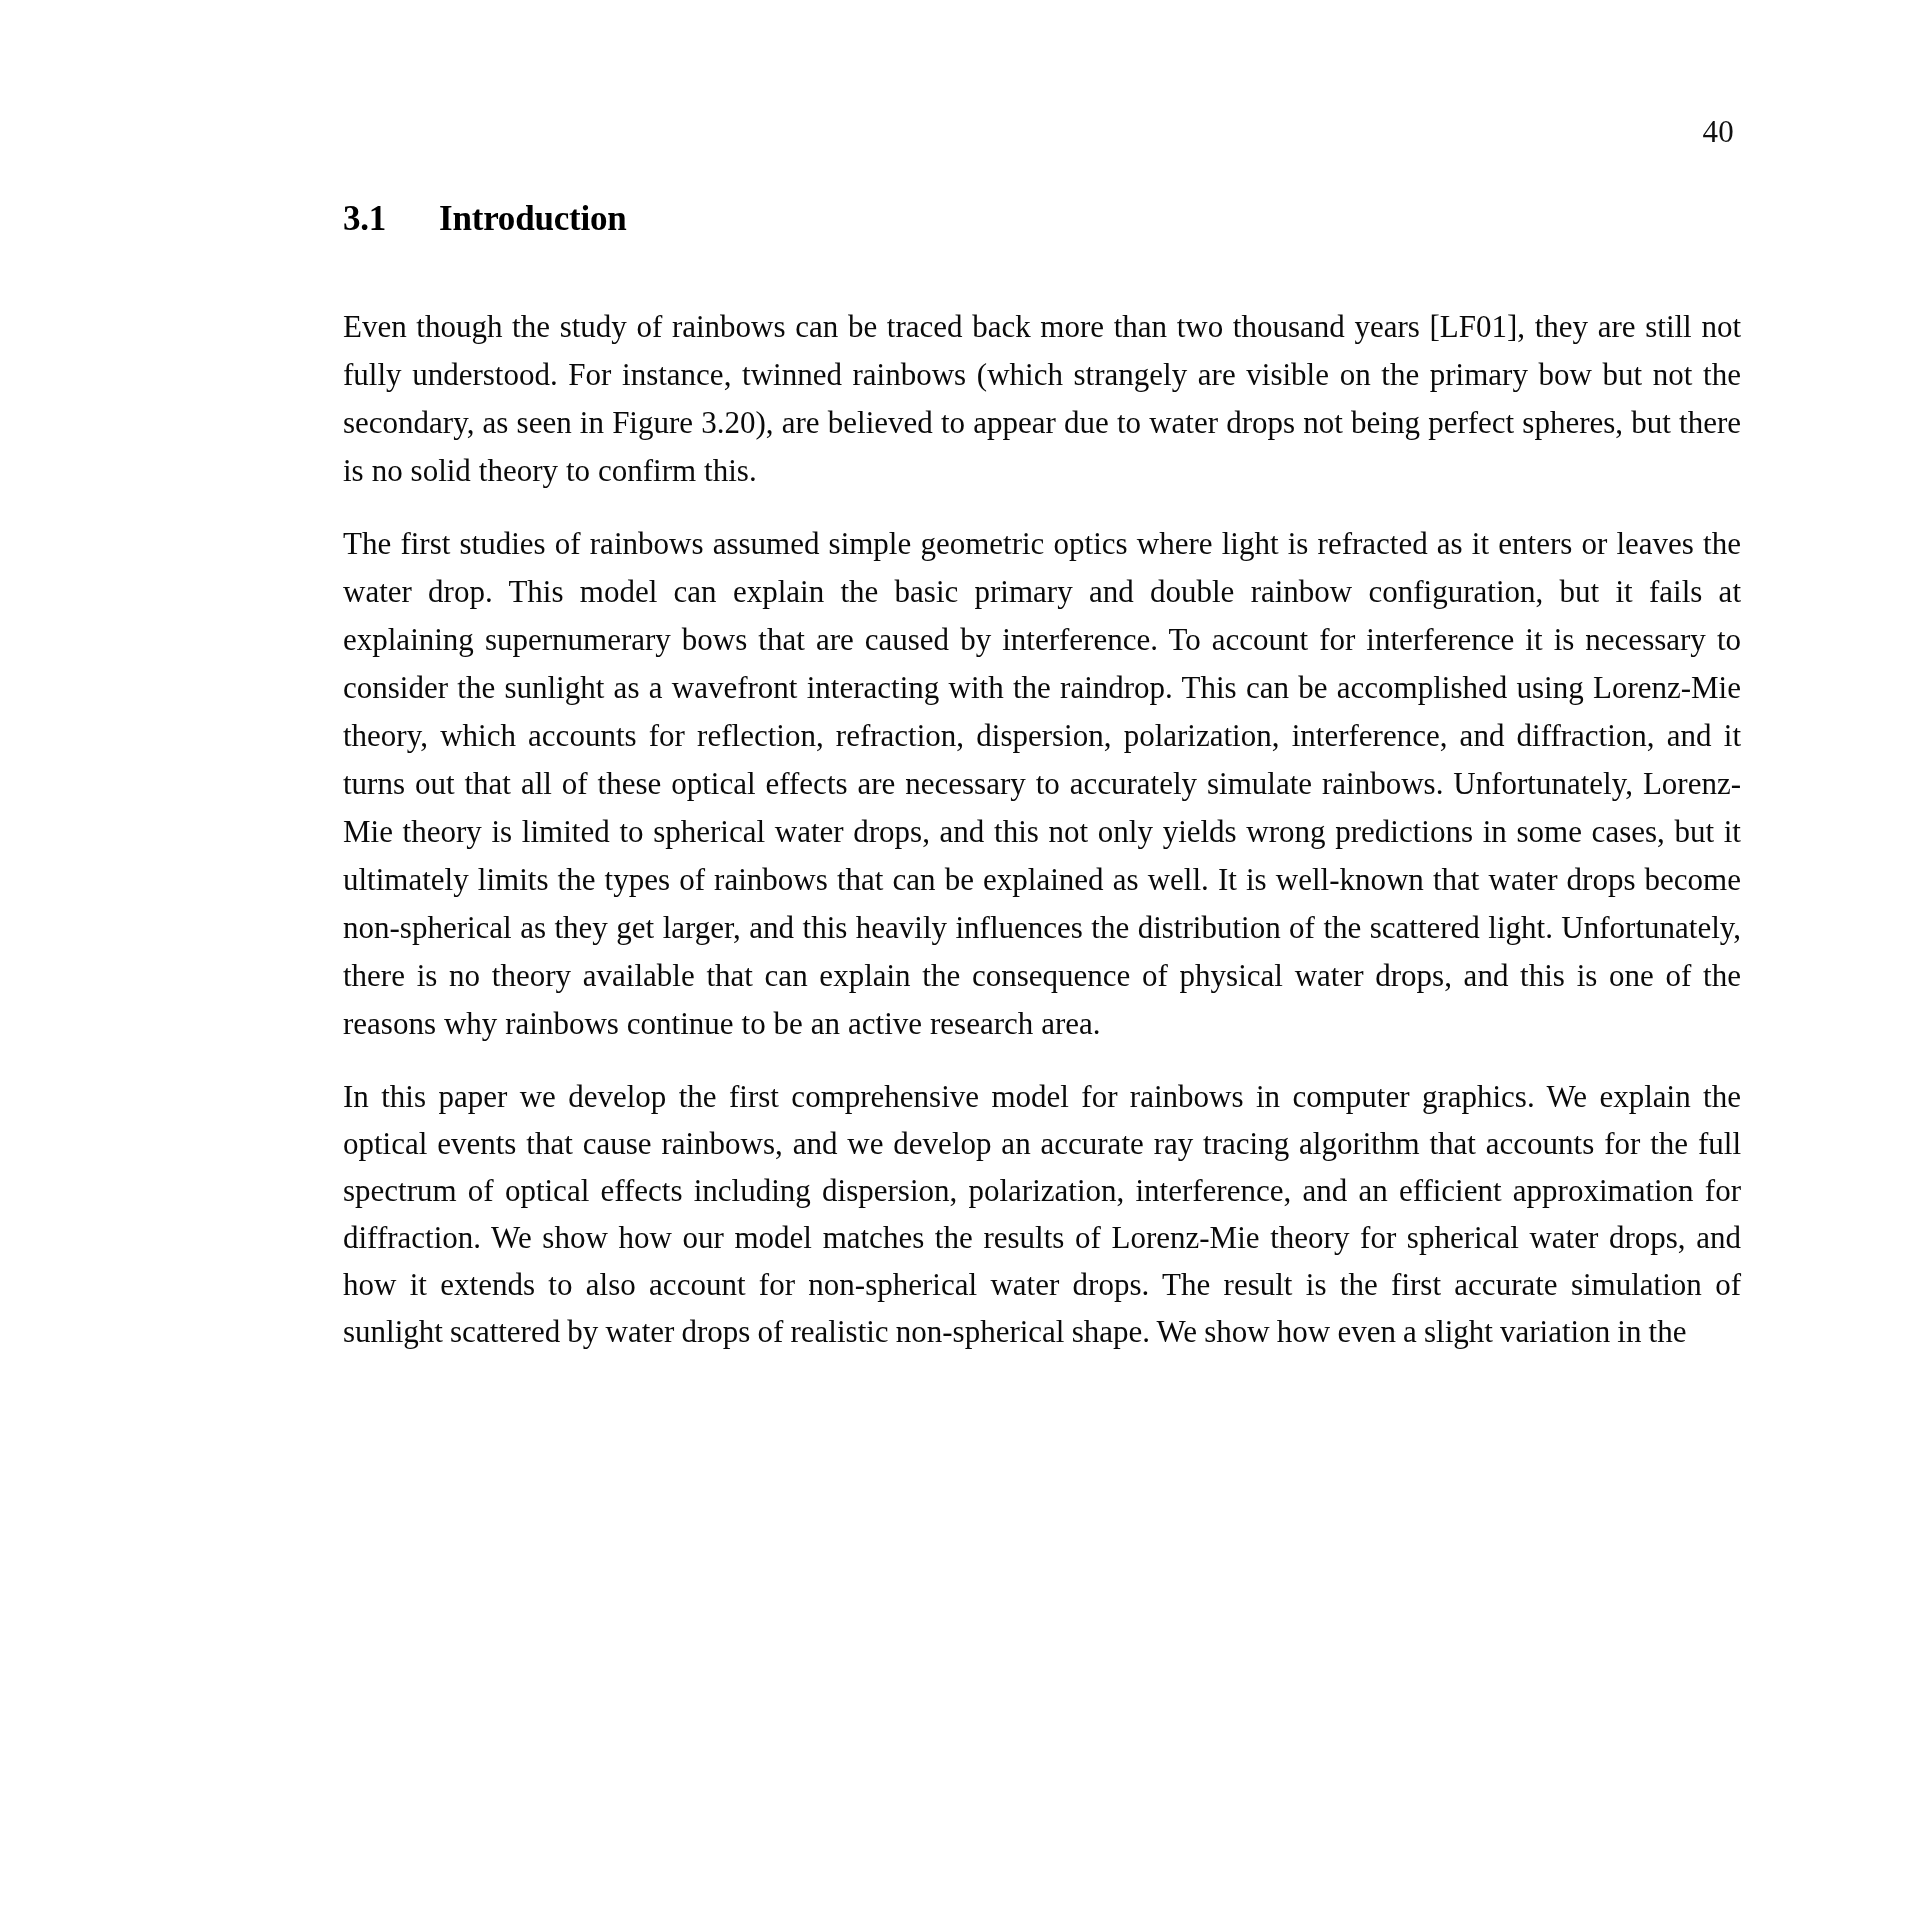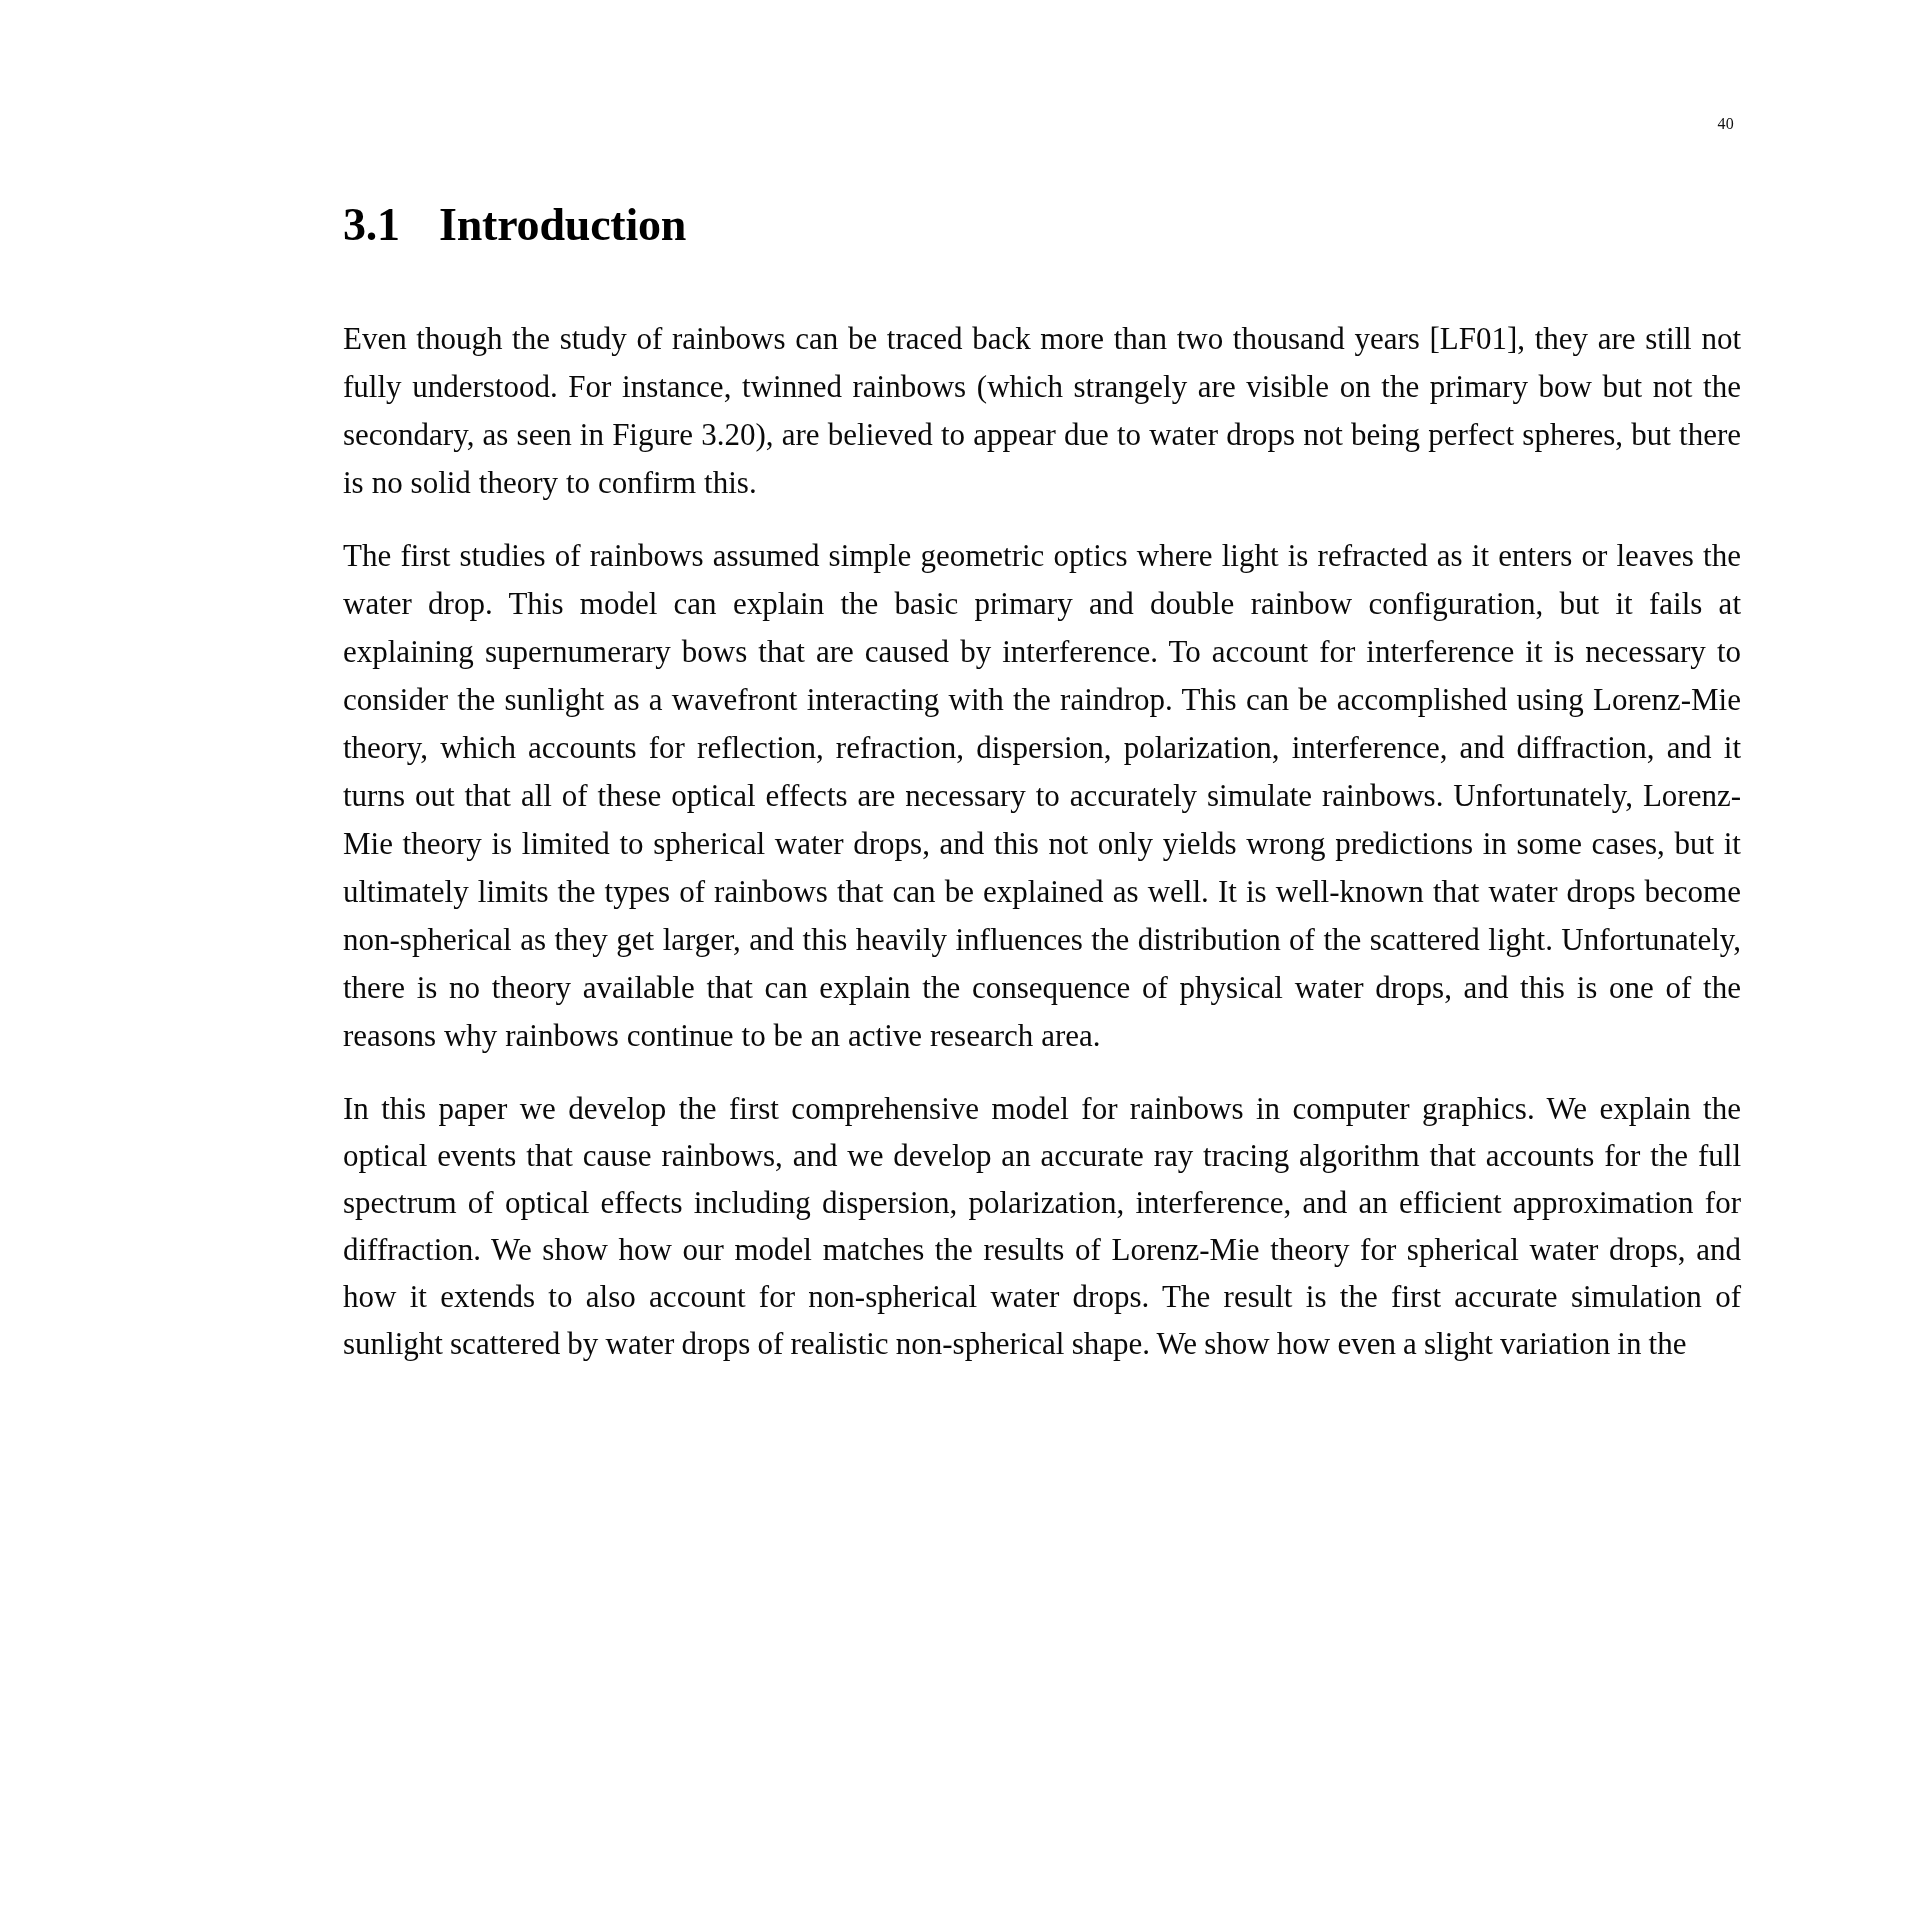--- a/index.html
+++ b/index.html
@@ -21,39 +21,39 @@
     position: absolute;
     inset: 0;
     background: #ffffff;
   }
 
   
   .folio {
     position: absolute;
     top: 116px;
     right: 231px;
-    font-size: 16px;
+    font-size: 31px;
     line-height: 1;
     letter-spacing: 0.2px;
     color: #111111;
   }
 
   
   .textblock {
     position: absolute;
     left: 343px;
     top: 200px;
     width: 1398px;
   }
 
   h1.section-heading {
     margin: 0 0 65px 0;
     padding: 0;
     font-weight: 700;
-    font-size: 46px;
+    font-size: 35px;
     line-height: 1.08;
     letter-spacing: -0.2px;
     color: #000000;
     font-family: "Liberation Serif", "DejaVu Serif", serif;
   }
   h1.section-heading .num {
     display: inline-block;
     min-width: 96px;
   }
 

